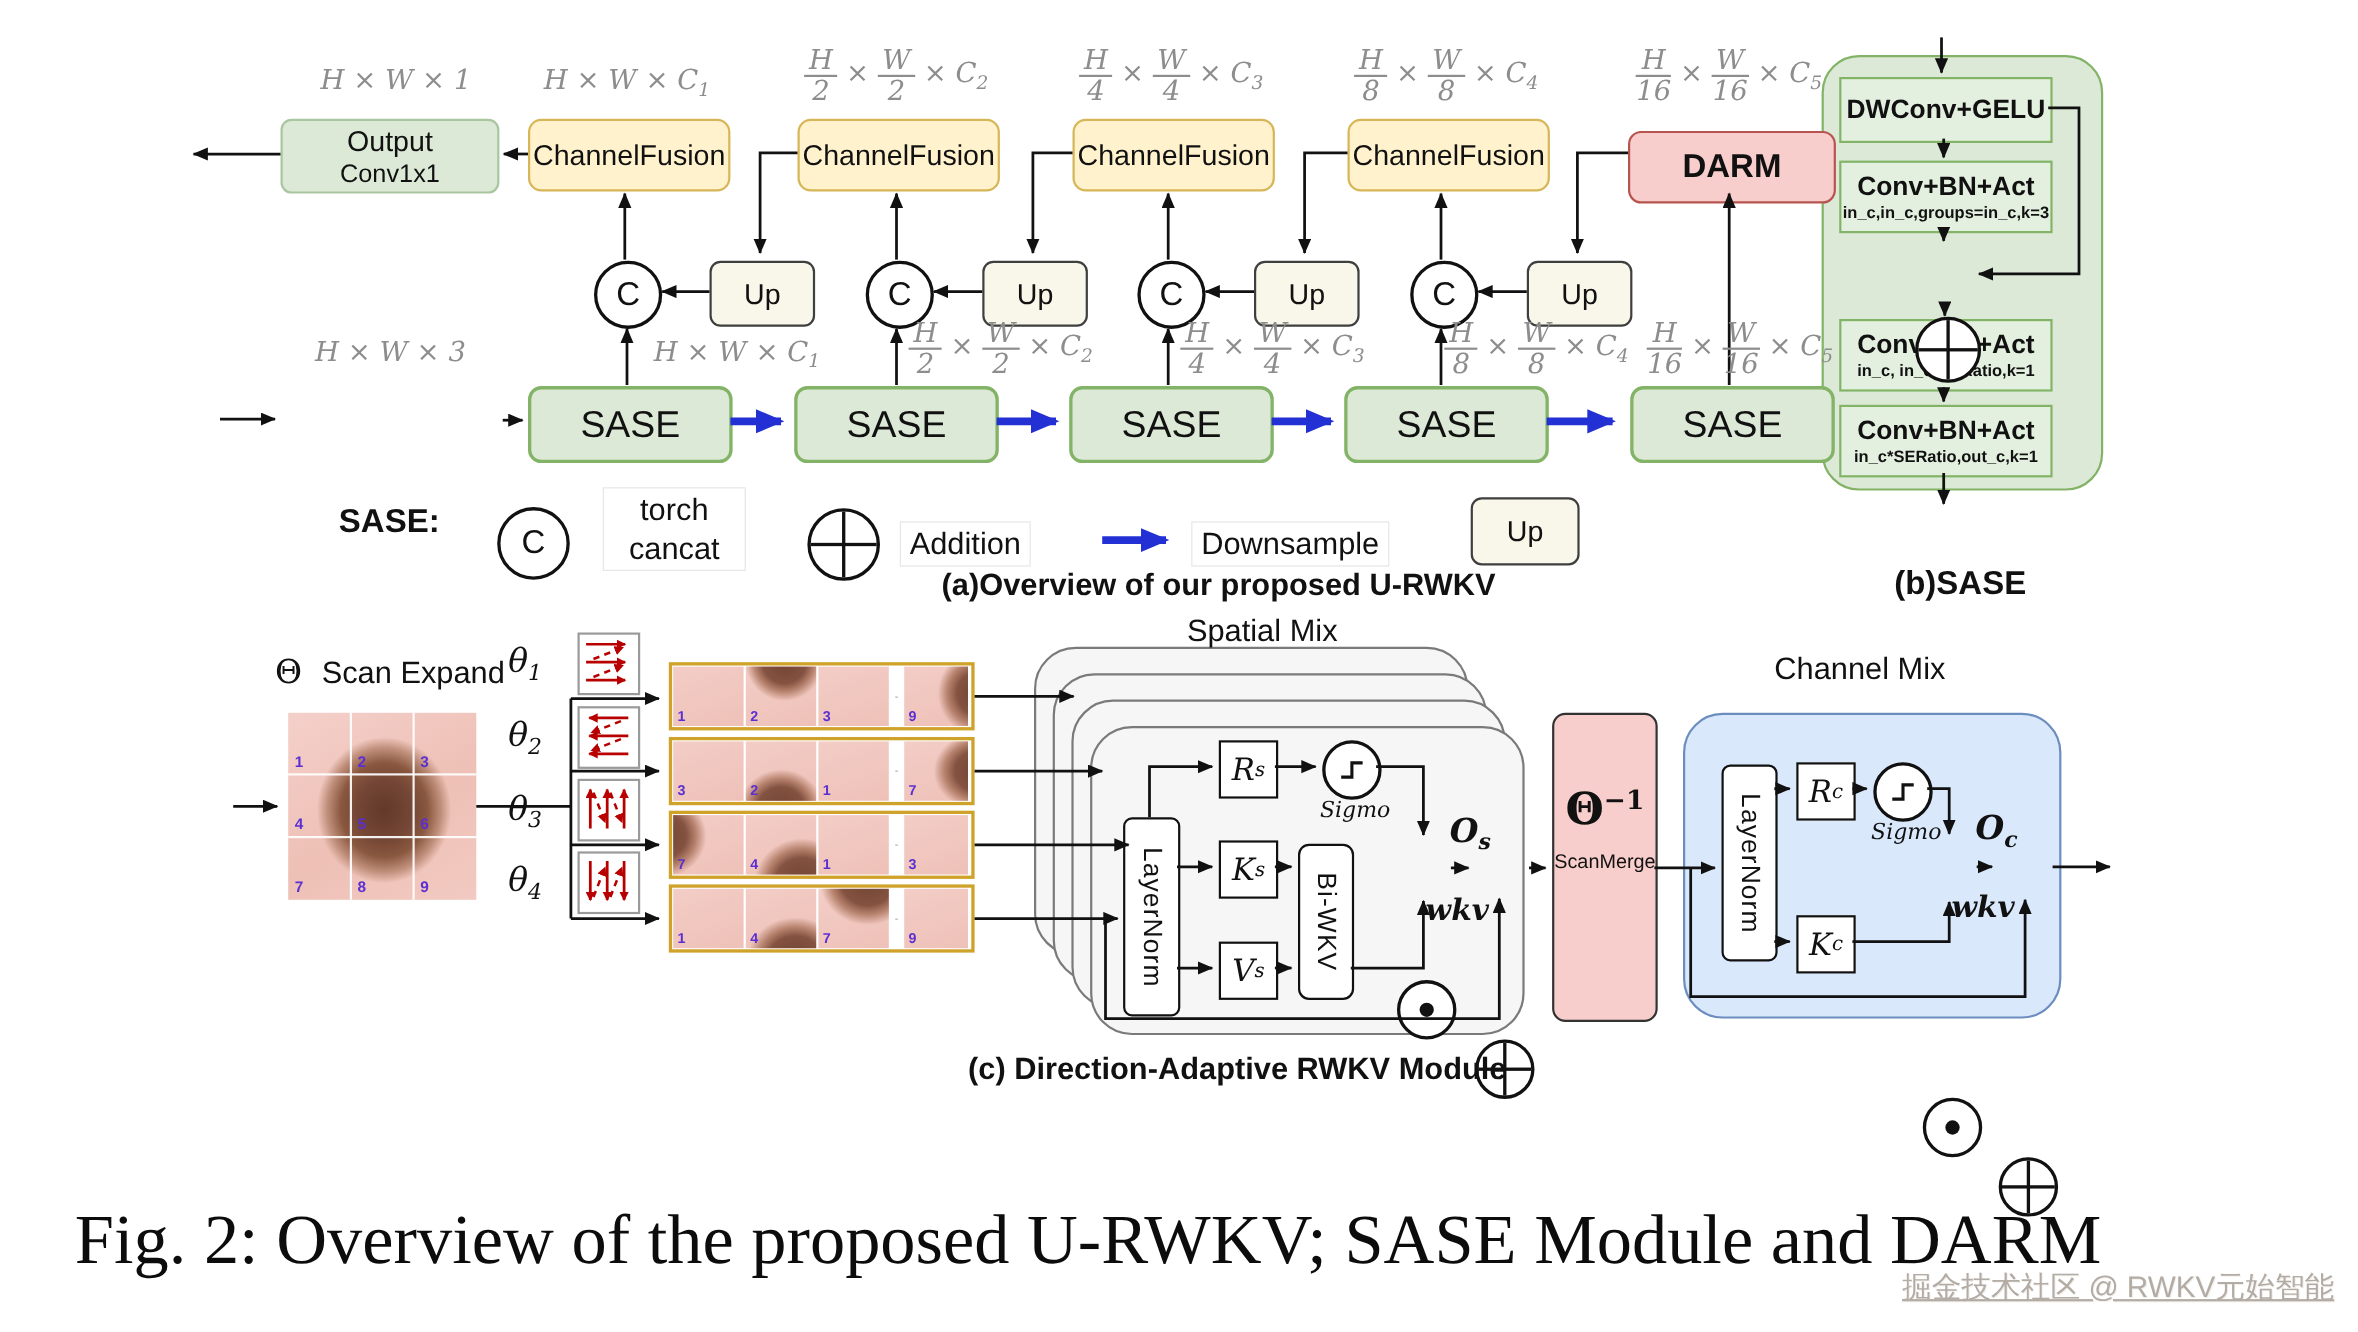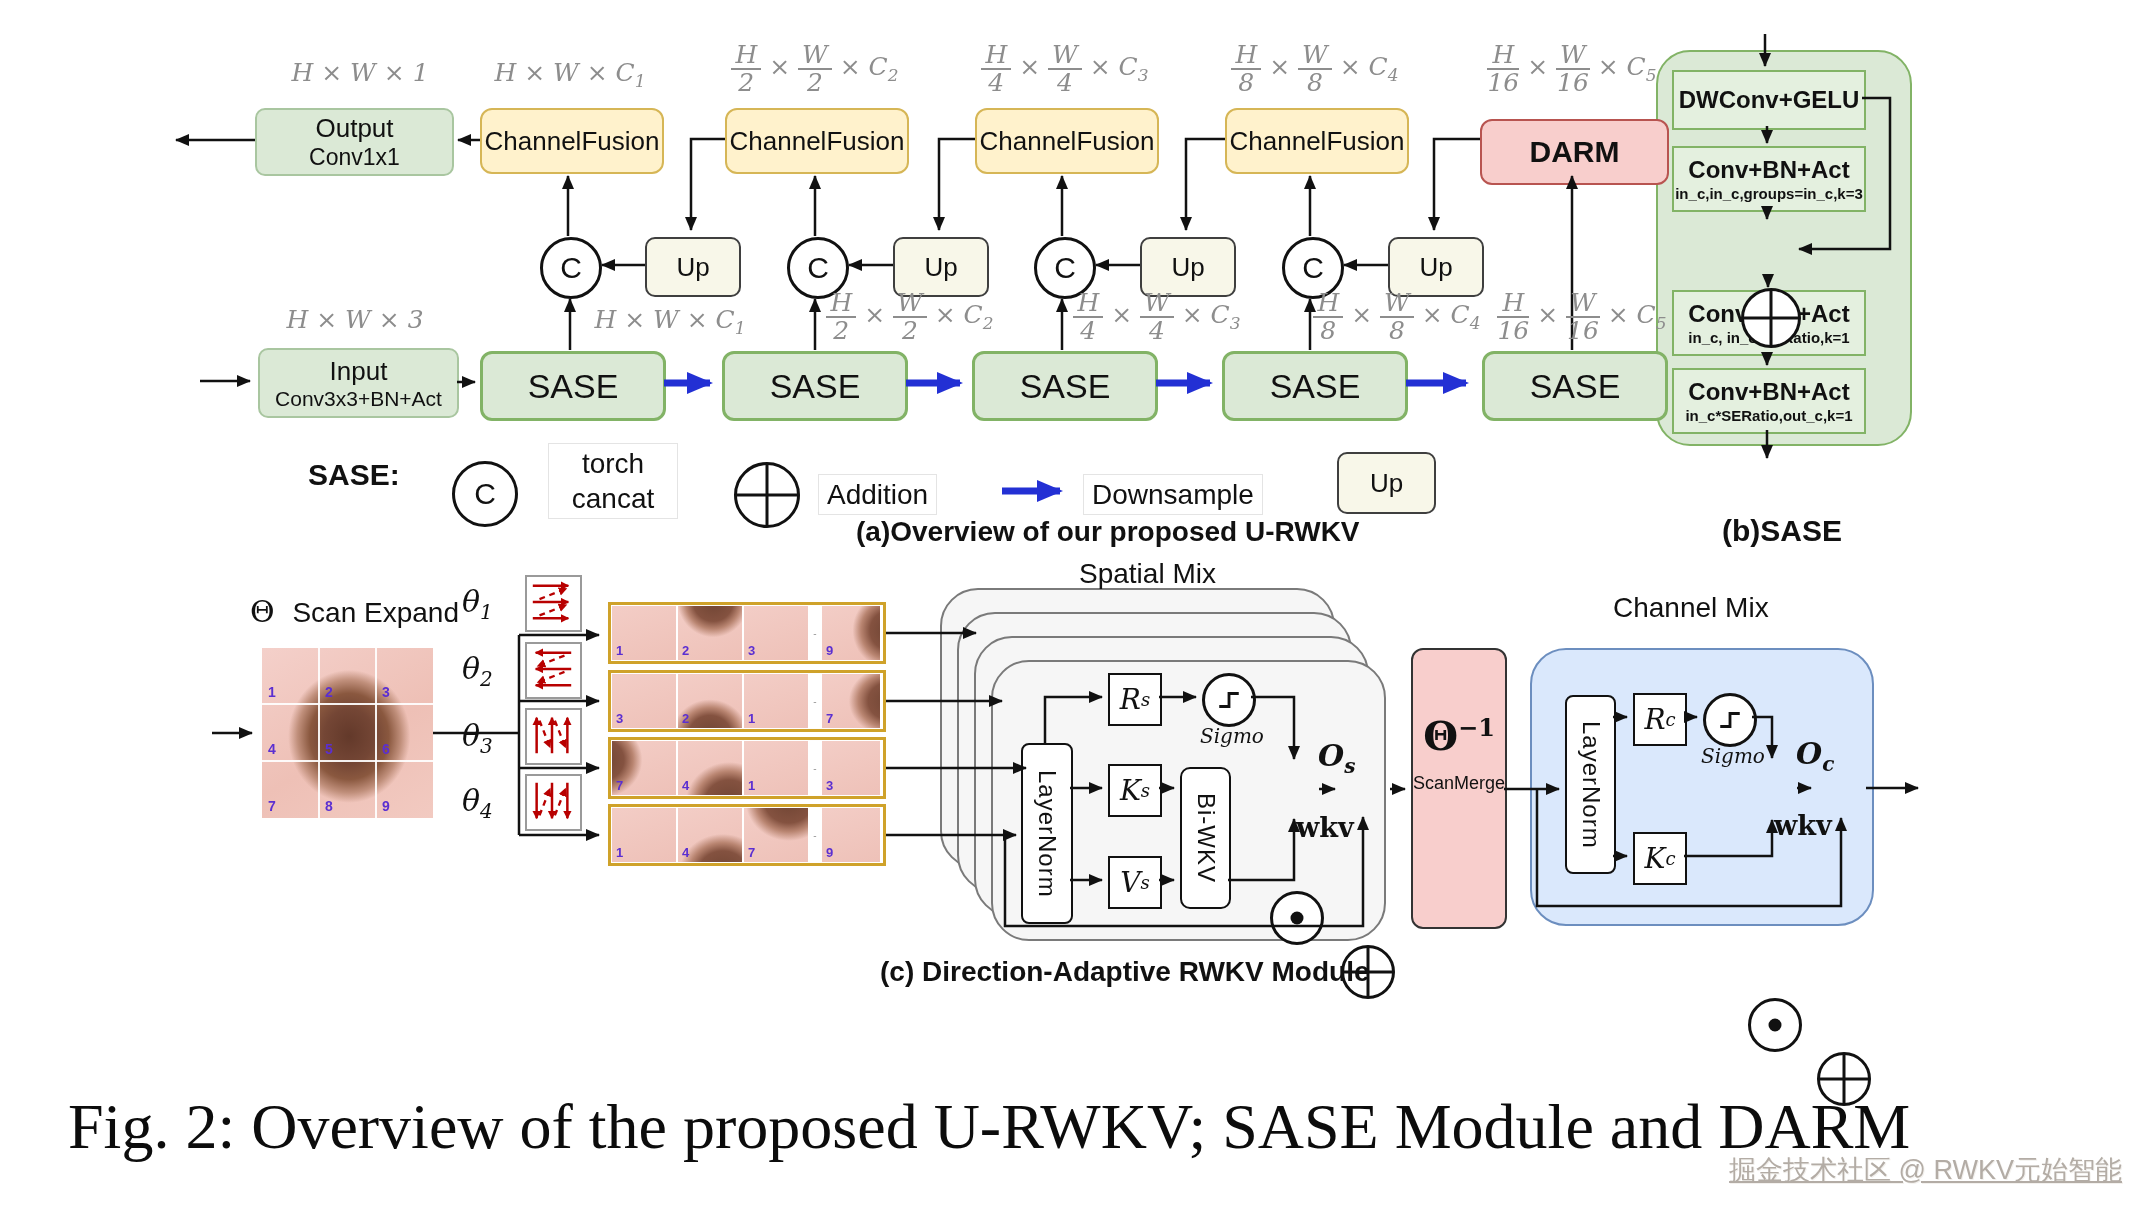--- a/index.html
+++ b/index.html
@@ -73,21 +73,21 @@
       linear-gradient(150deg,#f4d0ca 0%,#eec0b6 55%,#f2cac1 100%);
       z-index:12;}
   .gridline{position:absolute;background:rgba(255,255,255,.92);z-index:13;}
   .gridnum{position:absolute;color:#5b2fd1;font-size:14px;font-weight:bold;z-index:14;}
   .smerge{background:var(--pink_fill,#f8cecc);border:2.5px solid #333;border-radius:12px;z-index:20;
       display:flex;flex-direction:column;align-items:center;}
   .cmix{background:var(--blue_fill,#dae8fc);border:2.5px solid var(--blue_border,#6c8ebf);border-radius:36px;z-index:8;}
   .sig-label{font-family:"DejaVu Serif",serif;font-style:italic;font-size:20px;z-index:40;}
   .o-label{font-family:"DejaVu Serif",serif;font-style:italic;font-size:30px;font-weight:bold;z-index:40;}
   .o-label sub{font-size:20px;}
-  .wkv-label{font-family:"DejaVu Serif",serif;font-size:27px;font-weight:bold;z-index:40;}
+  .wkv-label{font-family:"DejaVu Serif",serif;font-style:italic;font-size:27px;font-weight:bold;z-index:40;}
   .fig-caption{font-family:"Liberation Serif",serif;font-size:64px;color:#0c0c0c;white-space:nowrap;z-index:40;}
   .watermark{font-size:27px;color:#b3aca5;text-shadow:1px 1px 0 #f3f1ee;z-index:40;white-space:nowrap;}
   svg.overlay{position:absolute;left:0;top:0;z-index:30;pointer-events:none;}
   .ln{stroke:#111;stroke-width:2.5;fill:none;}
   .blue{stroke:var(--arrow_blue,#2330d4);stroke-width:7;fill:none;}
   .rsolid{stroke:var(--red_arrow,#b80000);stroke-width:2.6;fill:none;}
   .rdash{stroke:var(--red_arrow,#b80000);stroke-width:2.4;fill:none;stroke-dasharray:6 5;}
 </style>
 </head>
 <body>
@@ -146,24 +146,20 @@
       <span>Up</span>
     </div>
 
   <div class="abs dim" style="left:265px;top:305px;width:180px;">H × W × 3</div>
   <div class="abs dim" style="left:585px;top:305px;width:170px;">H × W × C<sub>1</sub></div>
   <div class="abs dim" style="left:825px;top:290px;width:170px;"><span class="frac"><span class="fn">H</span><span class="fd">2</span></span> × <span class="frac"><span class="fn">W</span><span class="fd">2</span></span> × C<sub>2</sub></div>
   <div class="abs dim" style="left:1072px;top:290px;width:170px;"><span class="frac"><span class="fn">H</span><span class="fd">4</span></span> × <span class="frac"><span class="fn">W</span><span class="fd">4</span></span> × C<sub>3</sub></div>
   <div class="abs dim" style="left:1312px;top:290px;width:170px;"><span class="frac"><span class="fn">H</span><span class="fd">8</span></span> × <span class="frac"><span class="fn">W</span><span class="fd">8</span></span> × C<sub>4</sub></div>
   <div class="abs dim" style="left:1492px;top:290px;width:180px;"><span class="frac"><span class="fn">H</span><span class="fd">16</span></span> × <span class="frac"><span class="fn">W</span><span class="fd">16</span></span> × C<sub>5</sub></div>
 
-  <div class="abs gbox" style="left:258px;top:348px;width:197px;height:66px;">
-    <div style="font-size:26px;">Input</div>
-    <div style="font-size:21px;">Conv3x3+BN+Act</div>
-  </div>
   <div class="abs sase" style="left:480px;top:351px;width:180px;height:64px;">
       <span>SASE</span>
     </div>
   <div class="abs sase" style="left:722px;top:351px;width:180px;height:64px;">
       <span>SASE</span>
     </div>
   <div class="abs sase" style="left:972px;top:351px;width:180px;height:64px;">
       <span>SASE</span>
     </div>
   <div class="abs sase" style="left:1222px;top:351px;width:180px;height:64px;">

